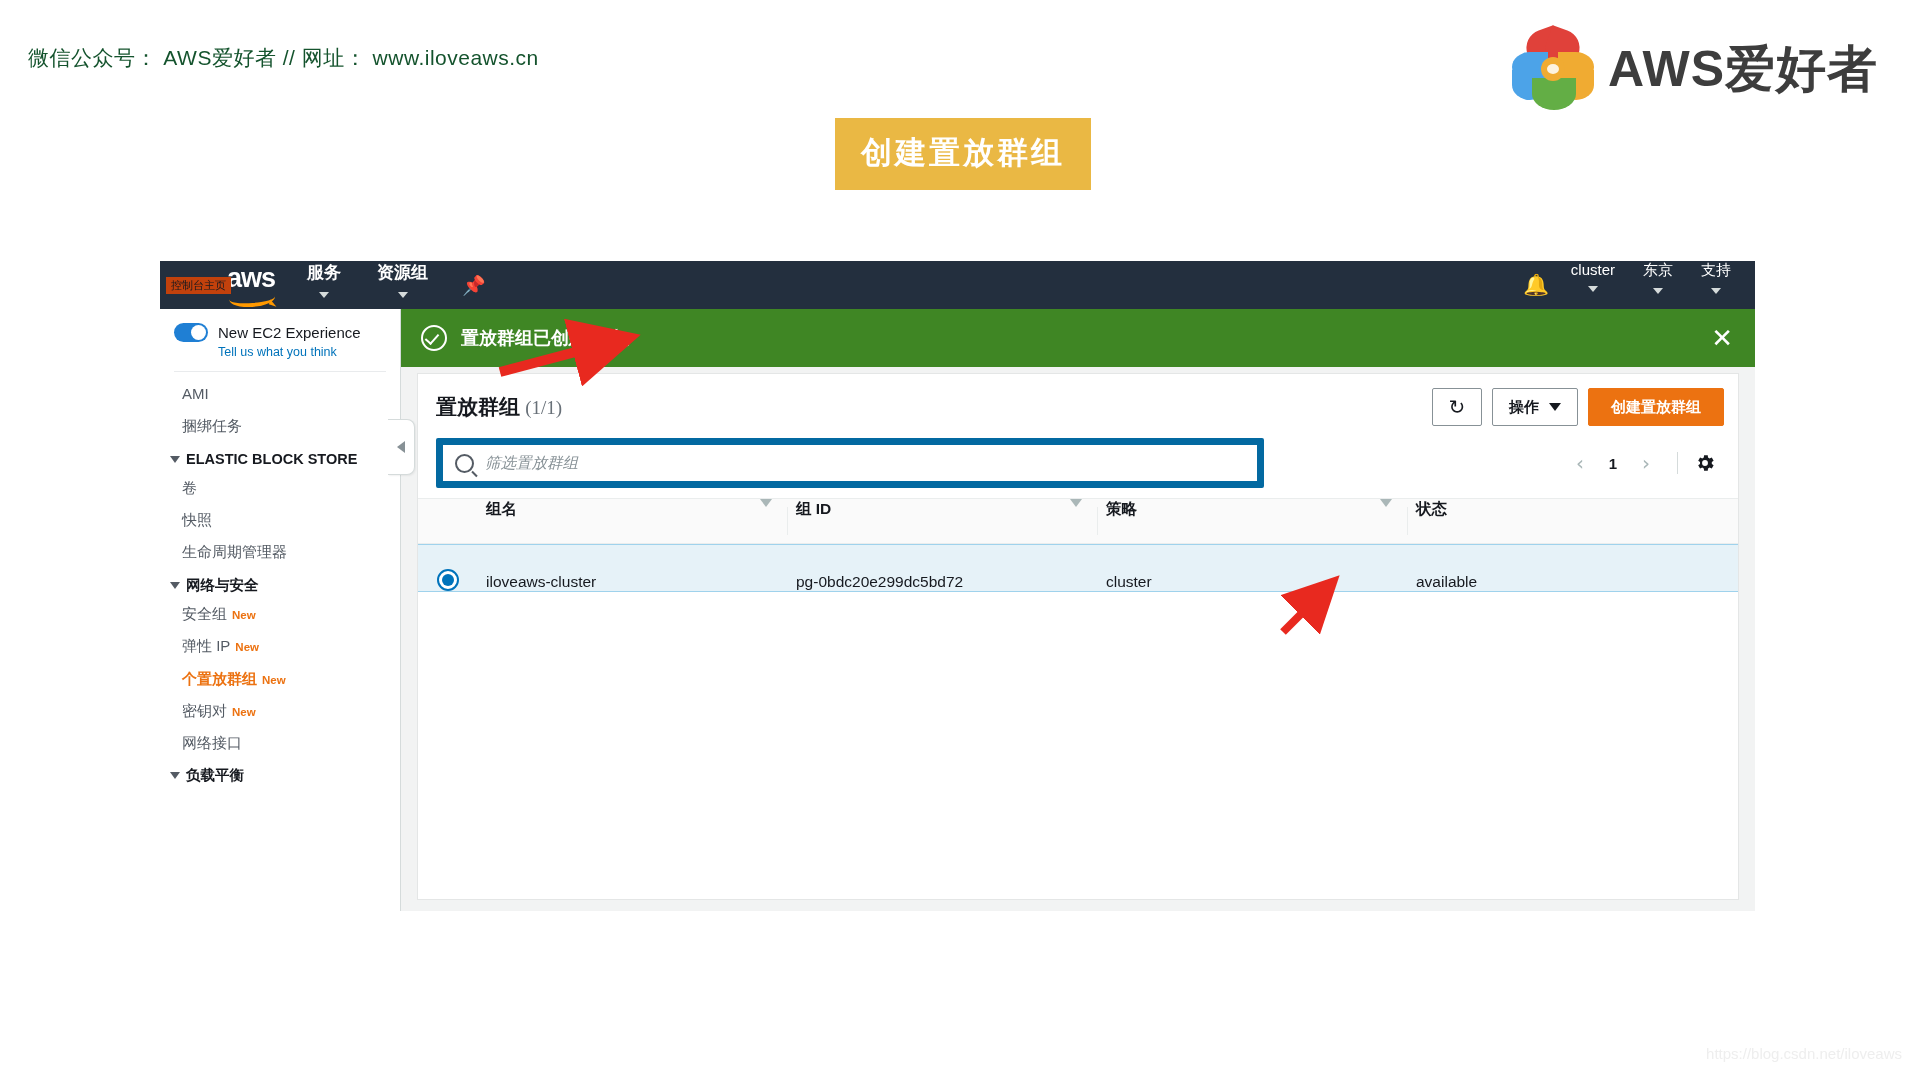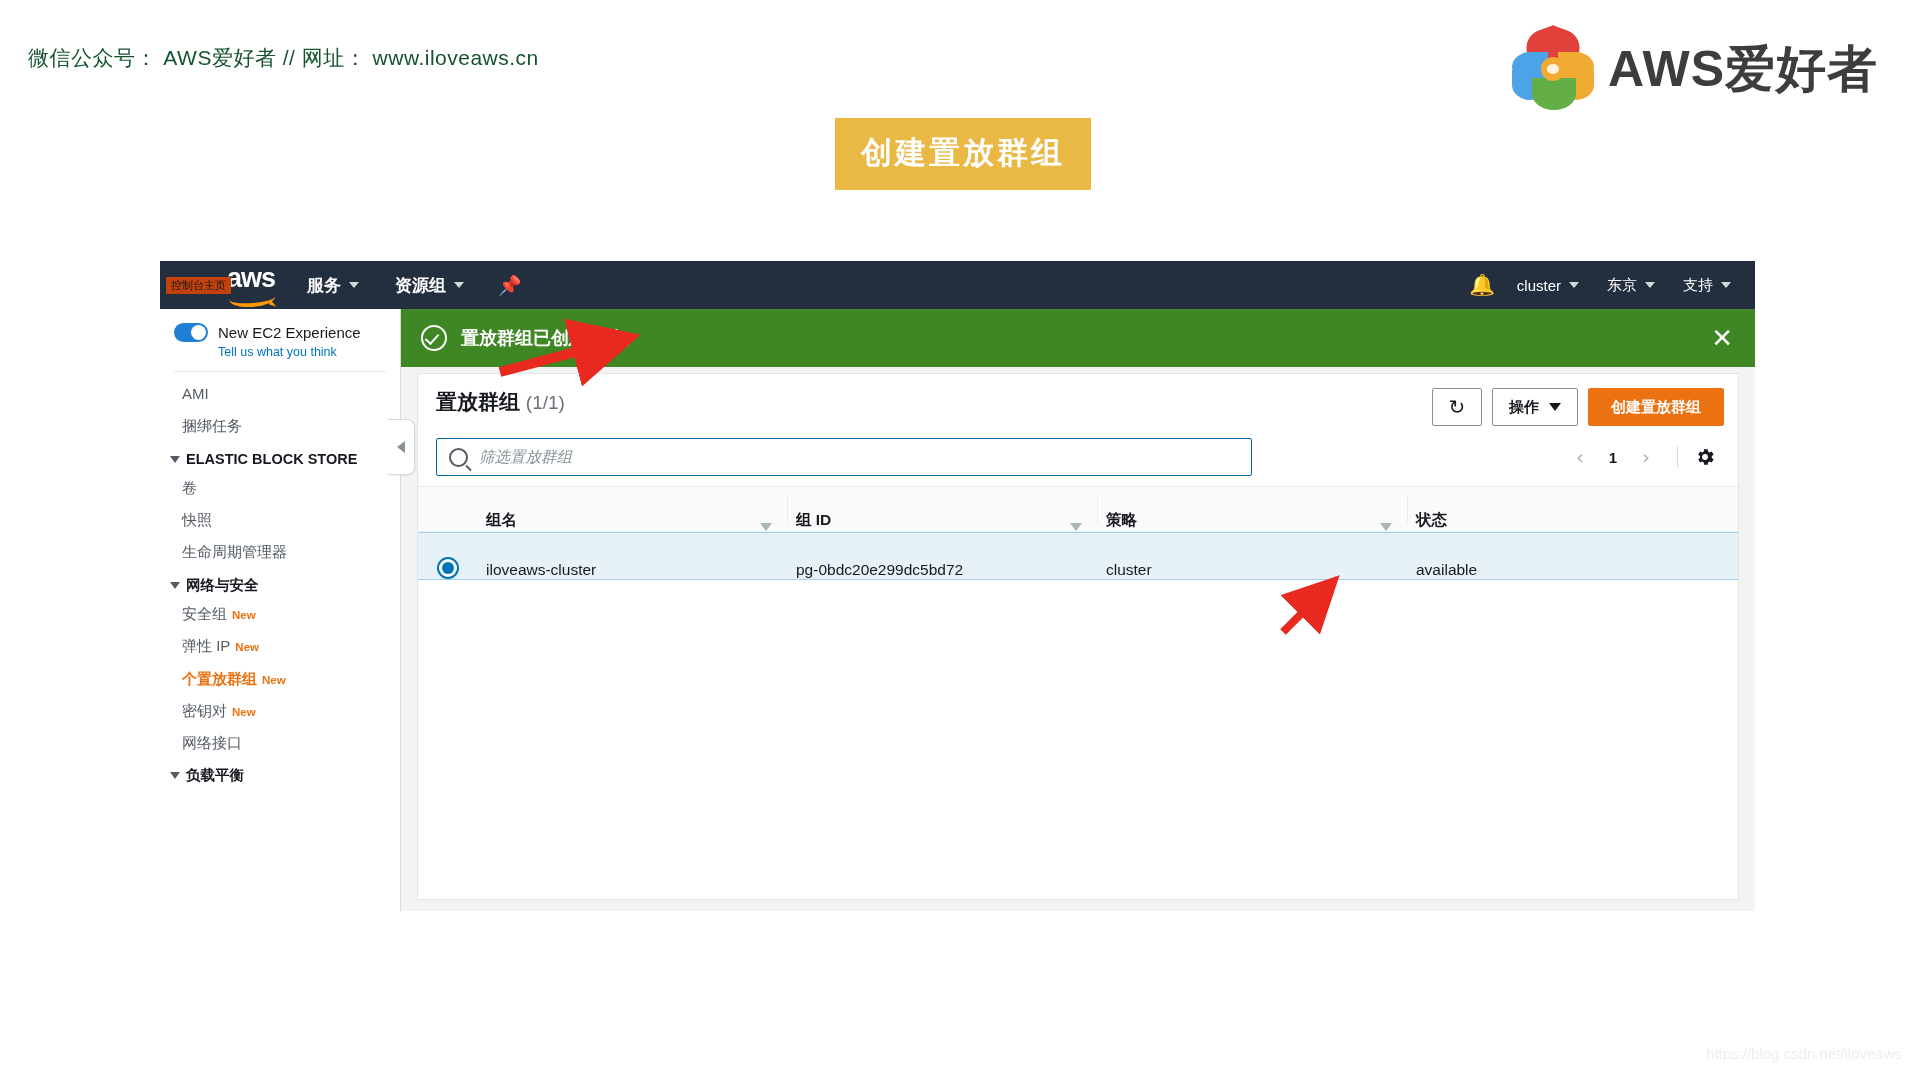--- a/index.html
+++ b/index.html
@@ -164,20 +164,21 @@
     display: flex;
     align-items: center;
     gap: 8px;
     color: #ffffff;
     font-size: 17px;
     font-weight: bold;
     padding: 0 18px;
     height: 48px;
     cursor: default;
     white-space: nowrap;
+    flex-direction: column;
   }
   .nav-item.small { font-size: 15px; font-weight: normal; padding: 0 14px; }
   .caret {
     width: 0; height: 0;
     border-left: 5px solid transparent;
     border-right: 5px solid transparent;
     border-top: 6px solid #d5dbdb;
   }
   .pin-icon { color:#ffffff; font-size: 19px; padding: 0 16px; }
   .nav-right {
@@ -350,21 +351,23 @@
 
   .panel {
     margin: 6px 16px 0 16px;
     background: #ffffff;
     border: 1px solid #e4e6e6;
     height: 525px;
     position: relative;
   }
   .panel-head {
     display: flex;
+    align-items: center;
     padding: 14px 14px 6px 18px;
+    font-family: Liberation Serif, serif;
   }
   .panel-title {
     font-size: 21px;
     font-weight: bold;
     color: #16191f;
     white-space: nowrap;
   }
   .panel-title .count {
     font-weight: normal;
     color: #687078;
@@ -408,21 +411,21 @@
 
   .search-row {
     display: flex;
     align-items: center;
     padding: 6px 14px 10px 18px;
     gap: 14px;
   }
   .search-box {
     flex: 1;
     height: 36px;
-    border: 1px solid #0369a1;
+    border: 7px solid #0369a1;
     border-radius: 2px;
     background: #ffffff;
     display: flex;
     align-items: center;
     padding: 0 12px;
     gap: 11px;
     max-width: 790px;
   }
   .search-glyph {
     width: 15px; height: 15px;
@@ -483,21 +486,21 @@
     display: flex;
     border-top: 1px solid #eaeded;
     border-bottom: 1px solid #eaeded;
     background: #fafafa;
     height: 44px;
     align-items: center;
   }
   .col-sel { width: 60px; flex: none; }
   .col {
     display: flex;
-    align-items: flex-end;
+    align-items: flex-start;
     padding-left: 8px;
     font-size: 15.5px;
     font-weight: bold;
     color: #16191f;
     box-sizing: border-box;
     position: relative;
     height: 44px;
   }
   .col-name { width: 310px; flex: none; }
   .col-id   { width: 310px; flex: none; }

